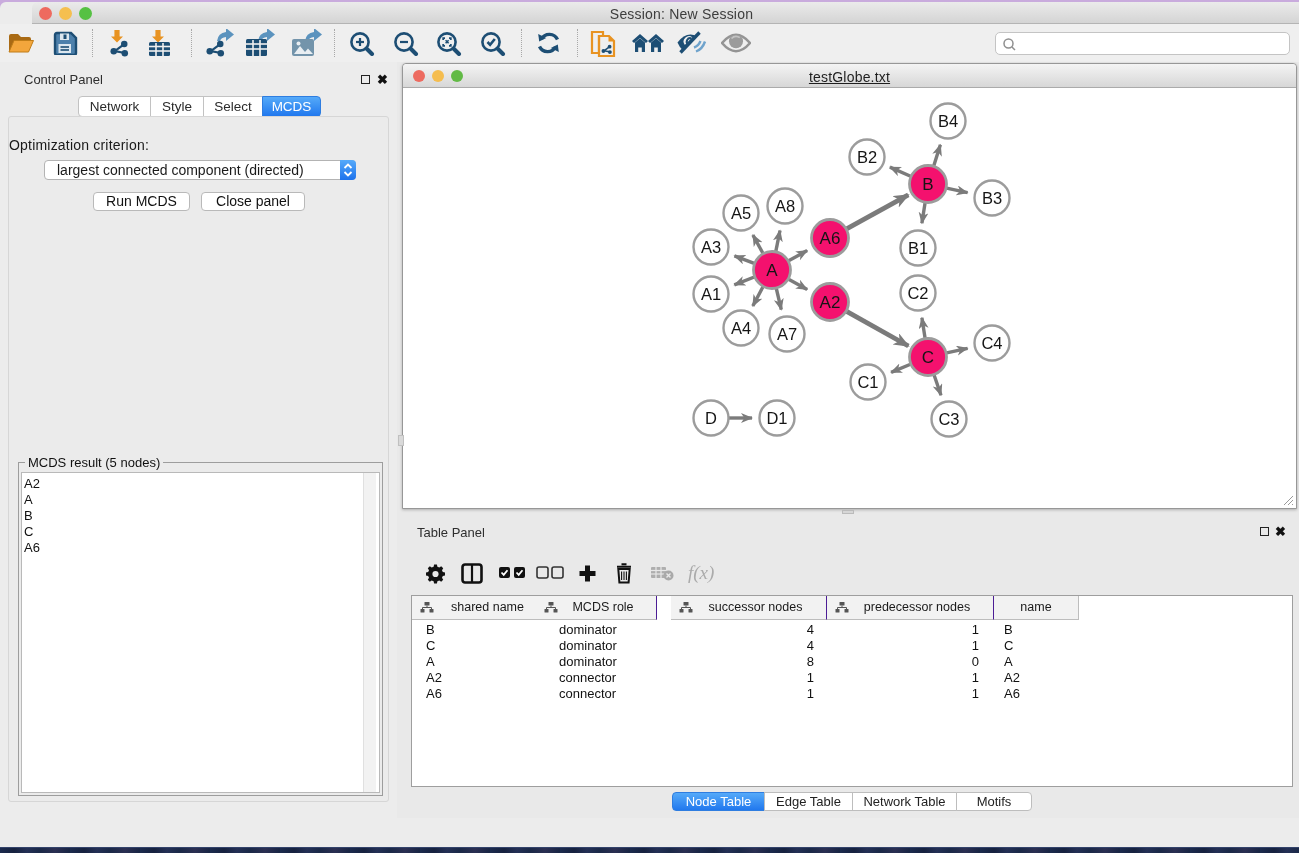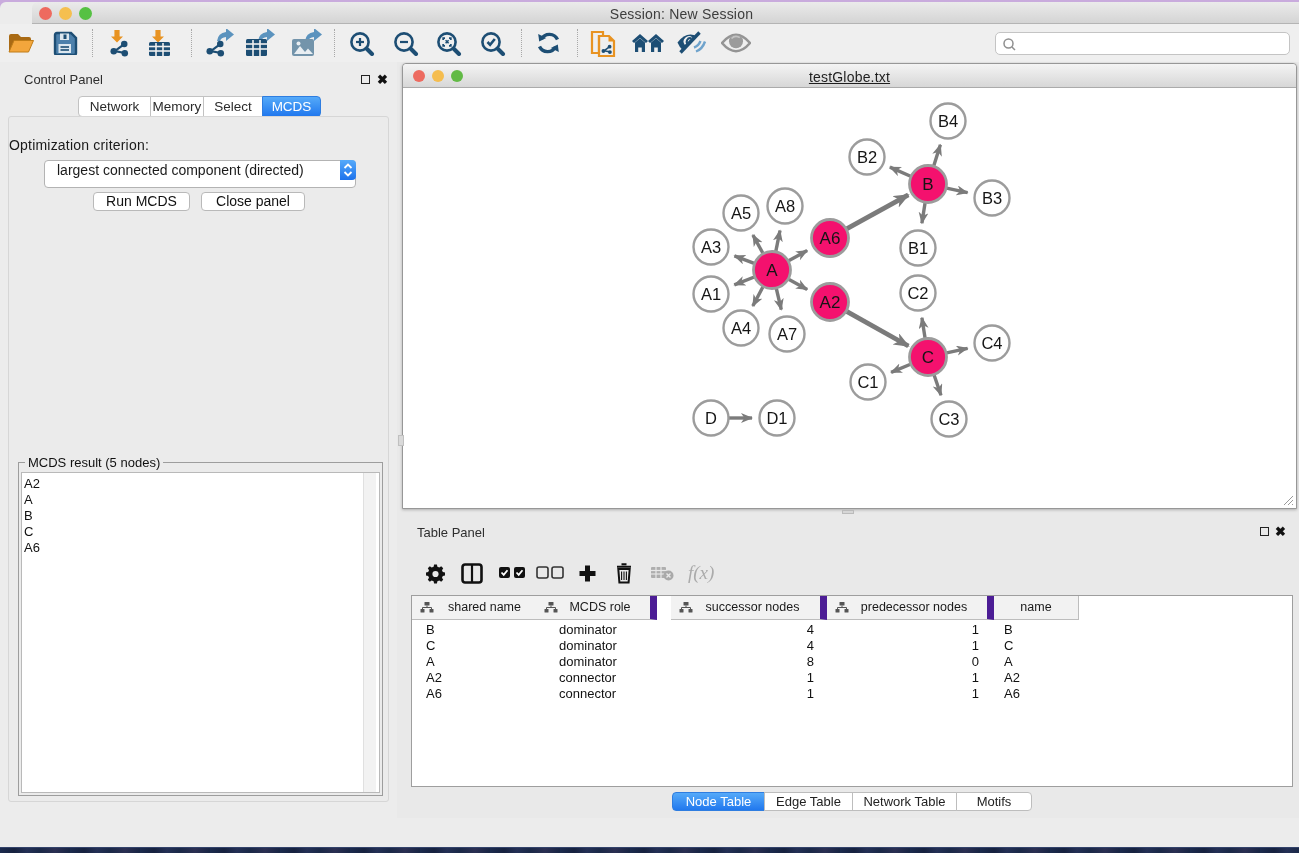--- a/index.html
+++ b/index.html
@@ -24,21 +24,21 @@
 #main { position:absolute; left:0; top:60px; width:100%; height:756px; background:#ececec; }
 #cpanel { position:absolute; left:0; top:0; width:397px; height:100%; }
 .paneltitle { position:absolute; font-size:13px; color:#2e2e2e; }
 .wmax { position:absolute; width:9px; height:9px; border:1.6px solid #222; }
 .wclose { position:absolute; font-size:13px; font-weight:bold; color:#111; }
 .tab { position:absolute; height:21px; background:#fff; border:1px solid #c2c2c2;
   font-size:13.5px; color:#2b2b2b; text-align:center; line-height:20px; }
 .tabblue { background:linear-gradient(#55aaf9,#2178ee); color:#fff; border-color:#2e7de0; }
 #cinner { position:absolute; left:8px; top:54px; width:381px; height:686px;
   background:#ebebeb; border:1px solid #d6d6d6; border-radius:3px; }
-#combo { position:absolute; left:35px; top:43px; width:312px; height:28px;
+#combo { position:absolute; left:35px; top:43px; width:312px; height:20px;
   background:#fff; border:1px solid #b3b3b3; border-radius:4px; font-size:14px;
   color:#1a1a1a; line-height:18px; padding-left:12px; }
 #combo .step { position:absolute; right:-1px; top:-1px; width:16px; height:20px;
   background:linear-gradient(#56aafa,#1d72ec); border-radius:0 4px 4px 0; }
 .btn { position:absolute; height:19px; background:#fff; border:1px solid #b9b9b9;
   border-radius:4px; font-size:14px; color:#111; text-align:center; line-height:17px; }
 #fieldset { position:absolute; left:9px; top:345px; width:365px; height:334px;
   border:1px solid #9d9d9d; }
 #fieldset .legend { position:absolute; left:6px; top:-8px; background:#ebebeb;
   font-size:13px; color:#111; padding:0 3px; z-index:3; }
@@ -53,21 +53,21 @@
   box-shadow:0 1px 3px rgba(0,0,0,.25); }
 #nettitle { position:absolute; left:0; top:0; width:100%; height:24px;
   background:linear-gradient(#f4f4f4,#d7d7d7); border-bottom:1px solid #ababab;
   border-radius:4px 4px 0 0; }
 #nettitle .t { position:absolute; width:100%; top:5px; text-align:center; font-size:14px; color:#1f1f1f; letter-spacing:0.2px;text-decoration:underline; }
 .graph { position:absolute; left:0; top:25px; }
 #tpanel { position:absolute; left:0; top:452px; width:902px; height:304px; }
 #ttable { position:absolute; left:14px; top:81px; width:882px; height:192px;
   background:#fff; border:1px solid #9e9e9e; }
 .th { position:absolute; top:0; height:24px; background:#f2f2f2;
-  border-right:7px solid #4c1d95; border-bottom:1px solid #bdbdbd;
+  border-right:1px solid #4c1d95; border-bottom:1px solid #bdbdbd;
   font-size:12.5px; color:#1a1a1a; text-align:center; line-height:23px; padding-left:14px; }
 .tr { position:absolute; font-size:13px; color:#111; height:16px; line-height:16px; }
 .num { text-align:right; }
 .btab { position:absolute; height:19px; background:#fff; border:1px solid #bdbdbd;
   font-size:13px; color:#222; text-align:center; line-height:17px; }
 .btab.tabblue { background:linear-gradient(#55aaf9,#2178ee); color:#fff; border-color:#2e7de0; }
 #statusbar { position:absolute; left:0; top:816px; width:100%; height:29px;
   background:#ececec; border-top:1px solid #bdbdbd; }
 #memb { position:absolute; right:10px; top:4px; width:75px; height:23px;
   background:#f4f4f4; border:1px solid #a9a9a9; font-size:12px; color:#111;
@@ -235,21 +235,21 @@
           <line x1="10" y1="10" x2="13" y2="13" stroke="#8f8f8f" stroke-width="1.5"></line>
         </svg>
       </div>
  </div>
  <div id="main">
   <div id="cpanel">
    <div class="paneltitle" style="left:24px;top:10px">Control Panel</div>
    <div class="wmax" style="left:361px;top:13px"></div>
    <div class="wclose" style="left:377px;top:10px">✖</div>
    <div class="tab" style="left:78px;top:34px;width:73px;border-radius:4px 0 0 4px">Network</div>
-   <div class="tab" style="left:150px;top:34px;width:54px">Memory</div>
+   <div class="tab" style="left:150px;top:34px;width:54px">Style</div>
    <div class="tab" style="left:203px;top:34px;width:60px">Select</div>
    <div class="tab tabblue" style="left:262px;top:34px;width:59px;border-radius:0 4px 4px 0">MCDS</div>
    <div id="cinner">
     <div style="position:absolute;left:0;top:20px;width:100%;text-align:left;font-size:14px;color:#1a1a1a;letter-spacing:0.2px">Optimization criterion:</div>
     <div id="combo">largest connected component (directed)
       <div class="step"><svg width="16" height="20" viewBox="0 0 16 20">
                 <path d="M4.5 8 L8 4.5 L11.5 8" fill="none" stroke="#fff" stroke-width="1.8"></path>
                 <path d="M4.5 12 L8 15.5 L11.5 12" fill="none" stroke="#fff" stroke-width="1.8"></path>
               </svg></div>
     </div>

